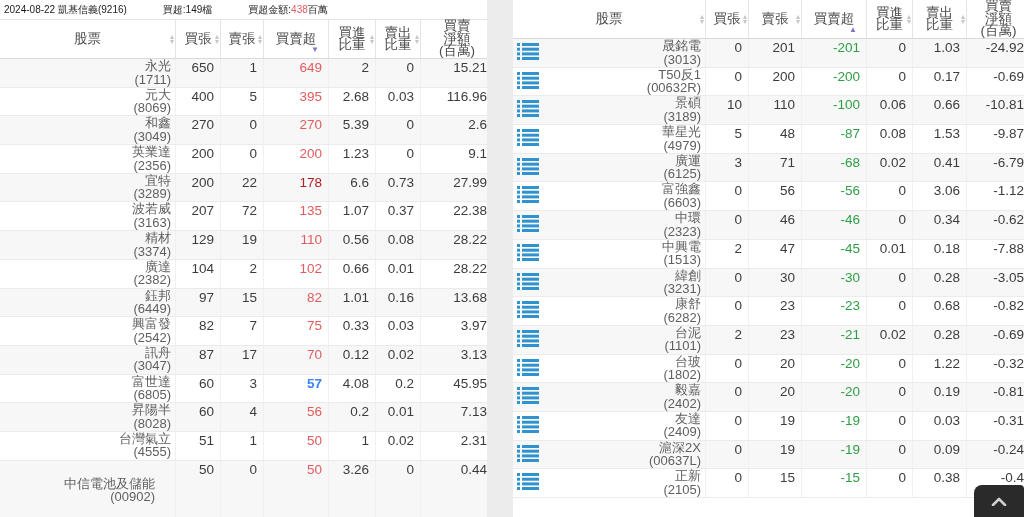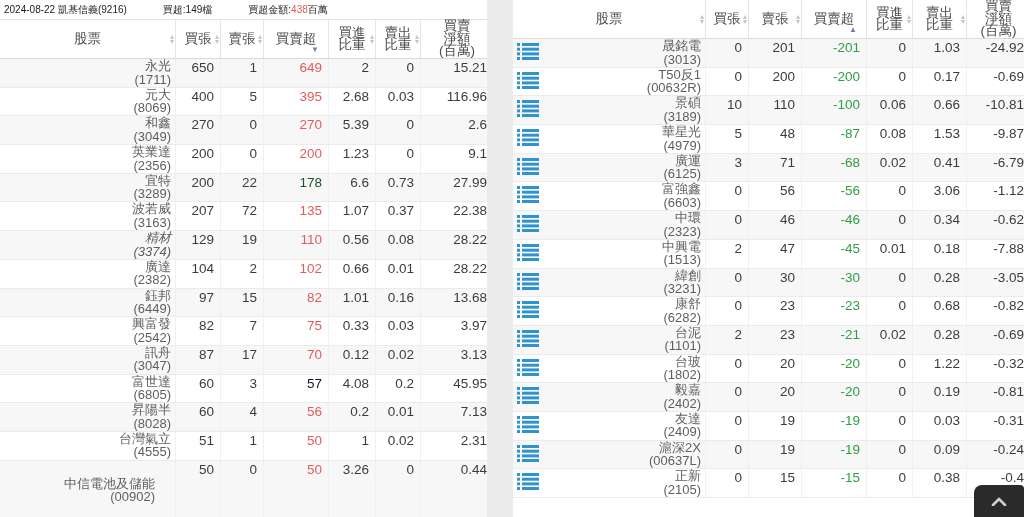--- a/index.html
+++ b/index.html
@@ -195,21 +195,21 @@
             <td class="col0" style="padding: 0px;">
               <div class="stock-flex">
                 <div class="stock-name-block">
                   <div>宜特</div>
                   <div>(3289)</div>
                 </div>
               </div>
             </td>
             <td class="col1">200</td>
             <td class="col2">22</td>
-            <td class="col3" style="color: #14532d; margin-top: 21px;">178</td>
+            <td class="col3" style="color: #b91c1c; margin-top: 21px;">178</td>
             <td class="col4">6.6</td>
             <td class="col5">0.73</td>
             <td class="col6">27.99</td>
           </tr>
           <tr>
             <td class="col0" style="padding: 0px;">
               <div class="stock-flex">
                 <div class="stock-name-block">
                   <div>波若威</div>
                   <div>(3163)</div>
@@ -217,21 +217,21 @@
               </div>
             </td>
             <td class="col1">207</td>
             <td class="col2">72</td>
             <td class="col3" style="color: rgb(224, 92, 92);">135</td>
             <td class="col4">1.07</td>
             <td class="col5">0.37</td>
             <td class="col6">22.38</td>
           </tr>
           <tr>
-            <td class="col0" style="padding: 0px; font-style: italic;">
+            <td class="col0" style="padding: 0px;">
               <div class="stock-flex">
                 <div class="stock-name-block">
                   <div>精材</div>
                   <div>(3374)</div>
                 </div>
               </div>
             </td>
             <td class="col1">129</td>
             <td class="col2">19</td>
             <td class="col3" style="color: rgb(224, 92, 92);">110</td>
@@ -307,21 +307,21 @@
             <td class="col0" style="padding: 0px;">
               <div class="stock-flex">
                 <div class="stock-name-block">
                   <div>富世達</div>
                   <div>(6805)</div>
                 </div>
               </div>
             </td>
             <td class="col1">60</td>
             <td class="col2">3</td>
-            <td class="col3" style="color: #0f172a;">57</td>
+            <td class="col3" style="color: #3b82f6; font-weight: bold;">57</td>
             <td class="col4">4.08</td>
             <td class="col5">0.2</td>
             <td class="col6">45.95</td>
           </tr>
           <tr>
             <td class="col0" style="padding: 0px;">
               <div class="stock-flex">
                 <div class="stock-name-block">
                   <div>昇陽半</div>
                   <div>(8028)</div>

